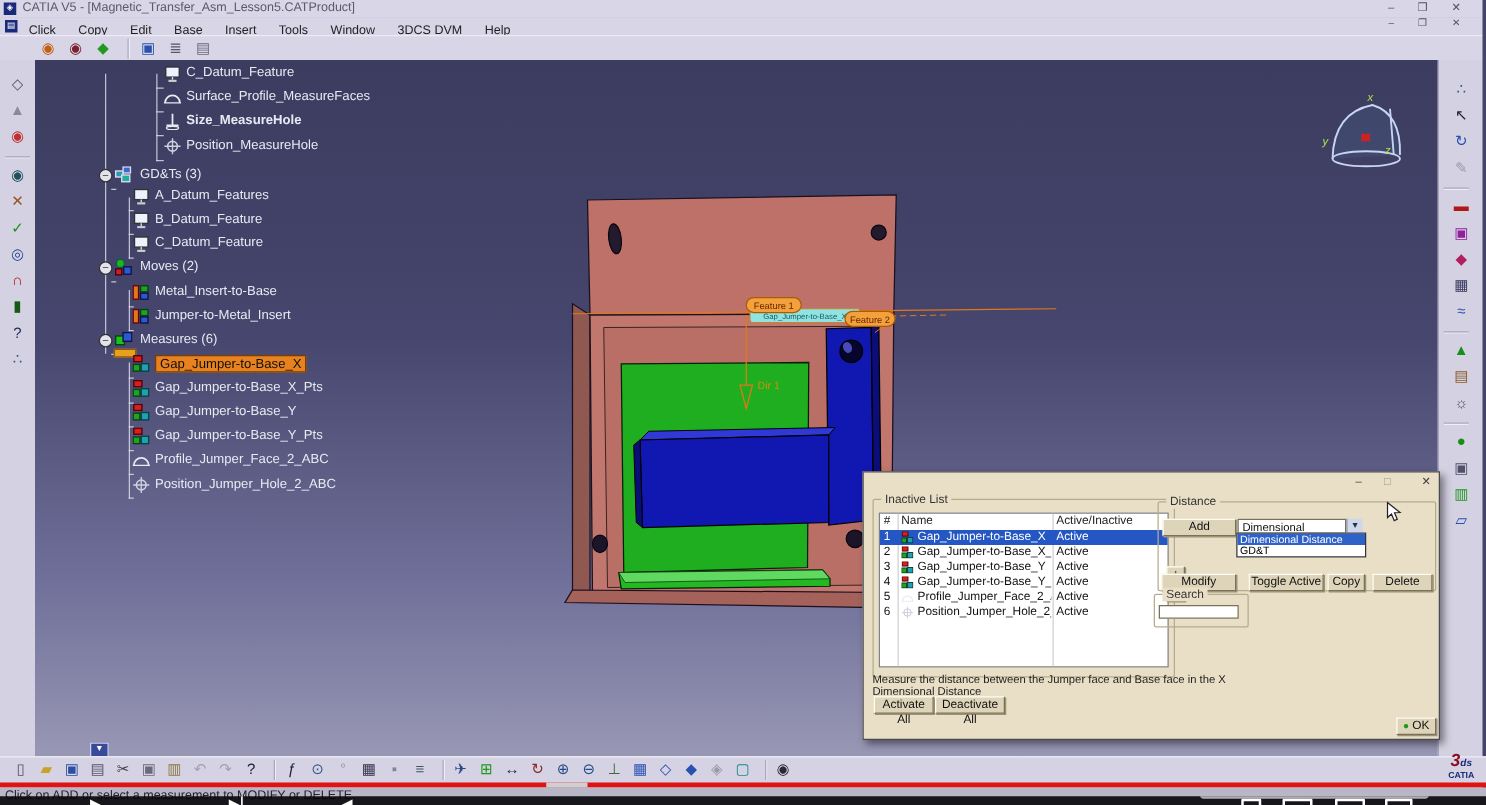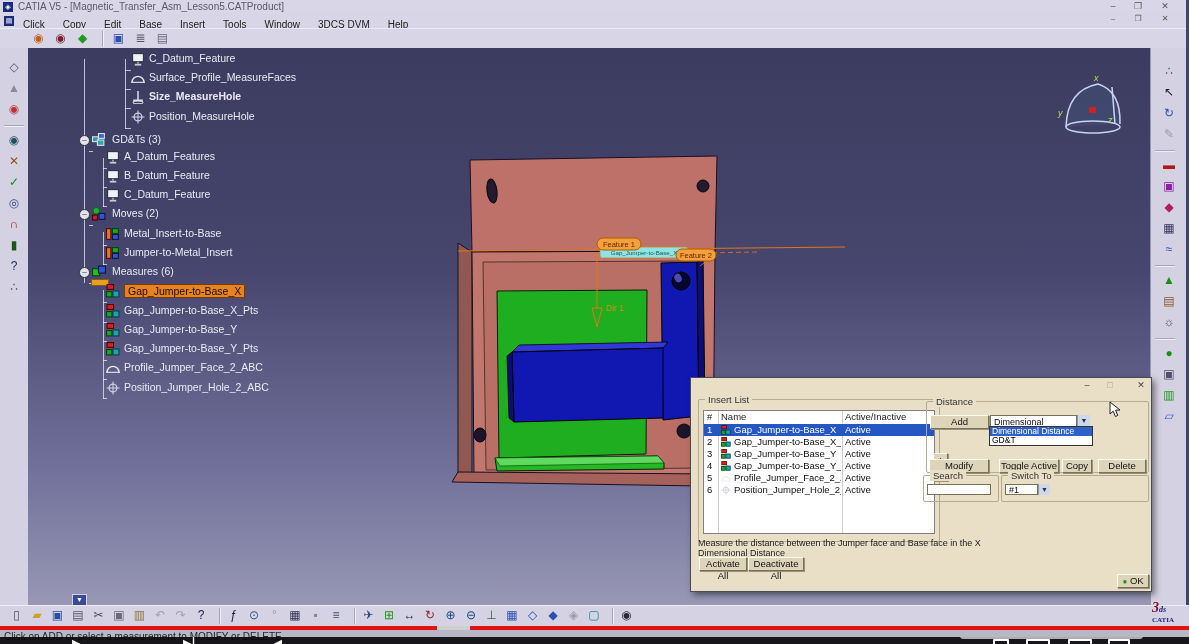--- a/index.html
+++ b/index.html
@@ -56,21 +56,21 @@
   .dditem.hl{background:#2f62c8;color:#fff;}
   
   #toolbar-bottom{left:0;top:605px;width:1189px;height:22px;background:#d5d2e4;border-top:1px solid #efedf8;}
   #redline{left:0;top:626px;width:1189px;height:3.5px;background:#e01212;}
   #redline .notch{left:437px;top:0;width:33px;height:3.5px;background:#cfcfcf;}
   #statusbar{left:0;top:630px;width:1189px;height:14px;background:#b9b6c6;font-size:10px;color:#22222e;line-height:13px;}
   #videobar{left:0;top:637px;width:1189px;height:7px;background:rgba(5,5,8,.9);overflow:hidden;}
   .vidglyph{position:absolute;top:0px;color:#fff;font-size:13px;line-height:14px;}
   .vidrect{position:absolute;top:2px;height:8px;border:2px solid #fff;border-radius:1px;}
   #vid-tooltip{left:960px;top:-9px;width:183px;height:11px;background:rgba(190,190,196,.9);border-radius:3px;}
-  #catia-logo{left:1152px;top:602px;width:34px;height:24px;font-size:7px;color:#1a2a7a;text-align:left;font-family:Liberation Serif, serif;}
+  #catia-logo{left:1152px;top:602px;width:34px;height:24px;font-size:7px;color:#1a2a7a;text-align:center;}
   #catia-logo .three{font-size:14px;font-style:italic;font-weight:bold;color:#8a1020;line-height:12px;}
 </style>
 </head>
 <body>
 
 <div id="screen">
 
   <div class="abs" id="titlebar">
     <div class="abs appicon" style="left:3px;top:2px;">◈</div>
     <div class="abs title">CATIA V5 - [Magnetic_Transfer_Asm_Lesson5.CATProduct]</div>
@@ -329,21 +329,21 @@
 
     <div class="abs" style="left:44px;top:546px;width:13px;height:10px;background:#3a4a9a;border:1px solid #cfd4ee;color:#fff;font-size:7px;line-height:9px;text-align:center;">▼</div>
   </div>
 
   <div class="abs" id="dialog">
     <div class="abs dlgbtn" style="left:388px;">–</div>
     <div class="abs dlgbtn" style="left:411px;color:#999;">□</div>
     <div class="abs dlgbtn" style="left:442px;">✕</div>
 
     <div class="abs group" style="left:7px;top:21px;width:240px;height:141px;">
-      <div class="group-label">Insert List</div>
+      <div class="group-label">Inactive List</div>
       <div class="abs tbl" style="left:4px;top:10px;width:230px;height:122px;" id="mtable">
           <div class="abs tblhead" style="left: 0px; top: 0px; width: 100%; height: 13px;">
             <span class="cell" style="left: 3px; top: 0px;">#</span>
             <span class="cell" style="left: 17px; top: 0px;">Name</span>
             <span class="cell" style="left: 141px; top: 0px;">Active/Inactive</span>
           </div>
           <div class="colline" style="left: 14px;"></div>
           <div class="colline" style="left: 138px;"></div>
           <div class="abs rowsel" style="left: 0px; top: 13px; width: 100%; height: 12px;">
             <span class="cell" style="left: 3px;">1</span>
@@ -424,25 +424,20 @@
     <div class="abs ddlist" style="left:298px;top:48px;width:102px;z-index:5;" id="ddlist">
         <div class="dditem hl">Dimensional Distance</div>
         <div class="dditem">GD&amp;T</div>
       </div>
 
     <div class="abs group" style="left:232px;top:97px;width:74px;height:25px;">
       <div class="group-label">Search</div>
       <input class="abs" style="left: 3px; top: 8px; width: 64px; height: 11px; border: 1px solid rgb(122, 114, 87); font-size: 9px; padding: 0px 2px; box-sizing: border-box; background: rgb(255, 255, 255);" value="">
     </div>
 
-    <div class="abs group" style="left:310px;top:97px;width:146px;height:25px;">
-      <div class="group-label">Switch To</div>
-      <div class="abs combo" style="left:3px;top:8px;width:33px;height:11px;line-height:11px;padding-left:3px;box-sizing:border-box;">#1</div>
-      <div class="abs comboarrow" style="left:36px;top:8px;width:11px;height:11px;line-height:11px;">▼</div>
-    </div>
 
     <div class="abs" style="left:7px;top:160px;font-size:9px;color:#222;line-height:10px;">
       <div>Measure the distance between the Jumper face and Base face in the X</div>
       <div>Dimensional Distance</div>
     </div>
     <div class="abs btn" style="left:8px;top:179px;width:46px;height:12px;line-height:12px;">Activate All</div>
     <div class="abs btn" style="left:57px;top:179px;width:54px;height:12px;line-height:12px;">Deactivate All</div>
     <div class="abs btn" style="left:426px;top:196px;width:30px;height:12px;line-height:12px;">
       <span style="color:#1a9a1a;font-size:8px;">●</span>
       <span>OK</span>

